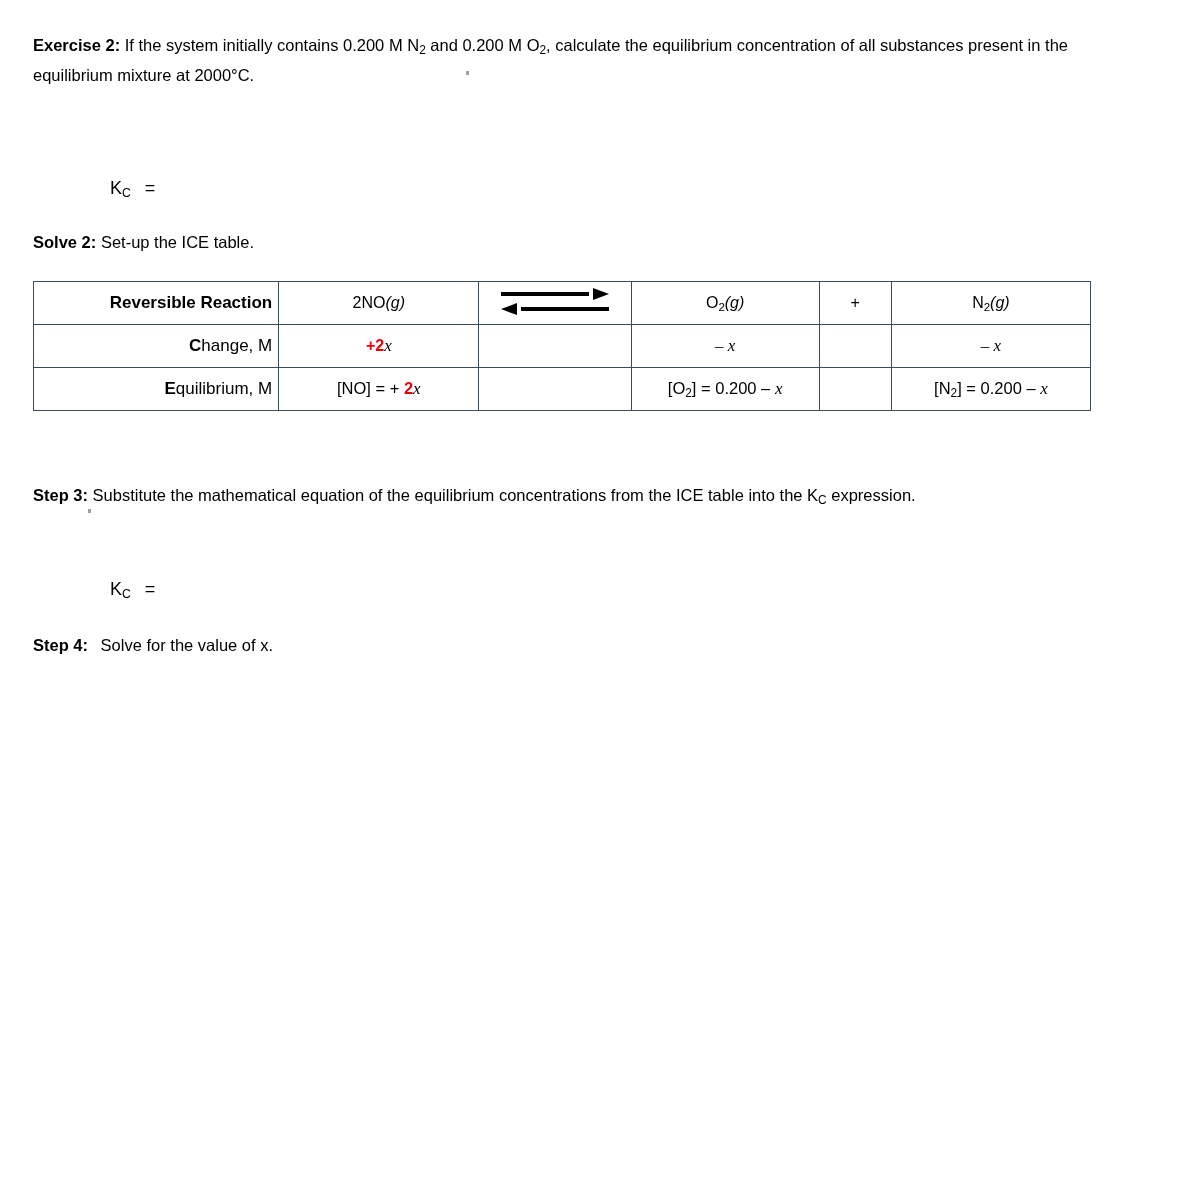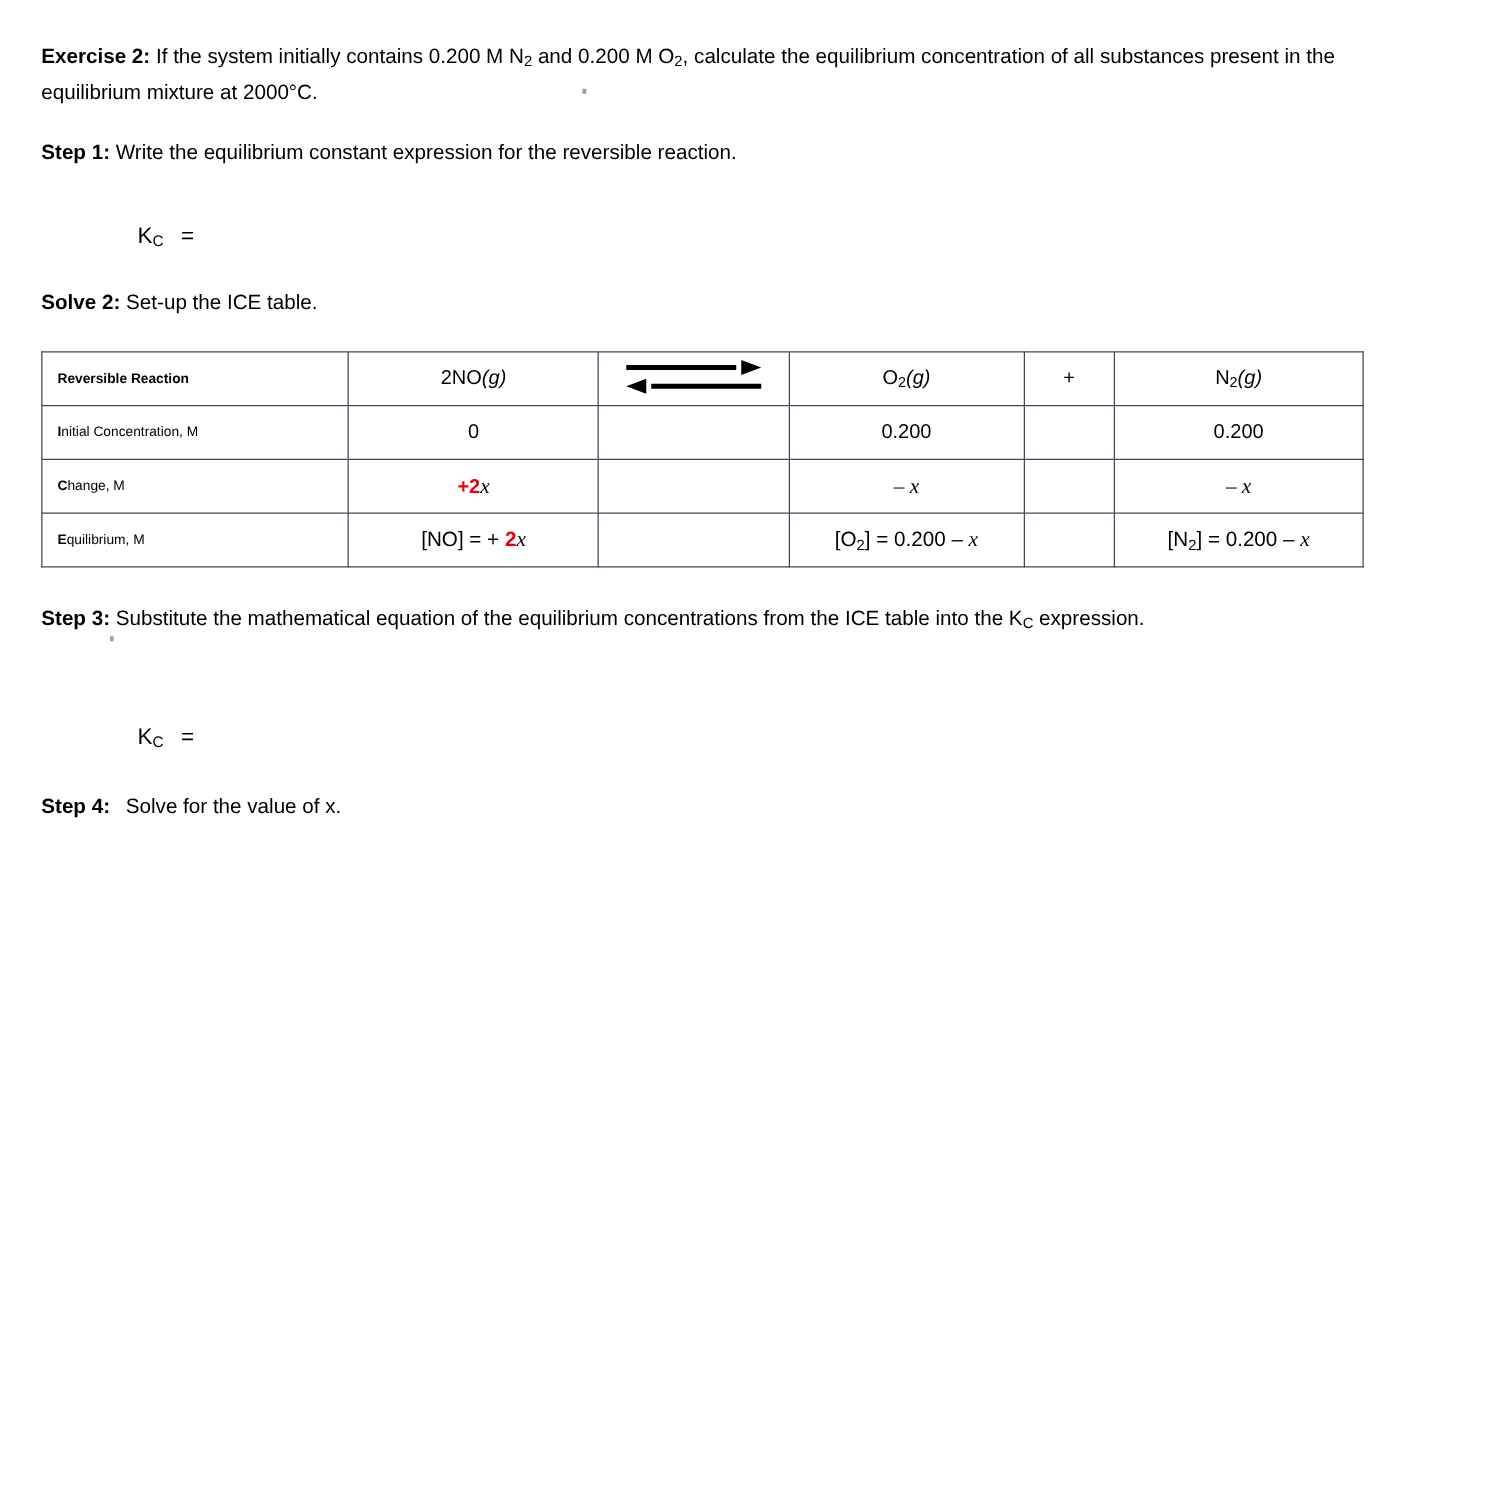--- a/index.html
+++ b/index.html
@@ -81,23 +81,23 @@
   }
   table.ice td {
     border: 1.6px solid #3d4a5c;
     height: 42px;
     padding: 0 6px;
     text-align: center;
     vertical-align: middle;
     background: #ffffff;
   }
   table.ice td.rowlabel {
-    text-align: left;
+    text-align: right;
     padding-left: 12px;
-    font-size: 11px;
+    font-size: 17px;
   }
   .rl-first { font-weight: bold; }
   .red { color: #e8000d; font-weight: bold; }
   .mathital { font-style: italic; font-family: "Liberation Serif", serif; font-size: 17px; }
   .minus-x { font-family: "Liberation Serif", serif; font-size: 17px; }
   .eqcell { font-size: 16.5px; white-space: nowrap; }
 
   .col-a { width: 245px; }
   .col-b { width: 200px; }
   .col-c { width: 152px; }
@@ -148,24 +148,20 @@
 <body>
 
 <div class="page">
 
   <div class="exercise-line">
     <b>Exercise 2:</b>
     <span>If the system initially contains 0.200 M N</span><span class="sub">2</span><span> and 0.200 M O</span><span class="sub">2</span><span>, calculate the equilibrium concentration of all substances present in the equilibrium mixture at 2000°C.</span>
   </div>
   <div class="stray-dot" id="stray-1"></div>
 
-  <div class="step-line" id="step1-line">
-    <span class="step-label">Step 1:</span>
-    <span>Write the equilibrium constant expression for the reversible reaction.</span>
-  </div>
 
   <div class="kc-line" id="kc1">
     <span>K</span><span class="kc-sub">C</span><span class="kc-eq">=</span><span></span>
   </div>
 
   <div class="step-line" id="step2-line">
     <span class="step-label">Solve 2:</span>
     <span>Set-up the ICE table.</span>
   </div>
 
@@ -193,28 +189,20 @@
                 <div class="arrow-shaft"></div>
                 <div class="arrow-head"></div>
               </div>
             </div>
           </td>
           <td><span>O</span><span class="sub">2</span><span class="ital">(g)</span></td>
           <td><span>+</span></td>
           <td><span>N</span><span class="sub">2</span><span class="ital">(g)</span></td>
         </tr>
 
-        <tr>
-          <td class="rowlabel"><span class="rl-first">I</span><span>nitial Concentration, M</span></td>
-          <td>0</td>
-          <td></td>
-          <td>0.200</td>
-          <td></td>
-          <td>0.200</td>
-        </tr>
 
         <tr>
           <td class="rowlabel"><span class="rl-first">C</span><span>hange, M</span></td>
           <td><span class="red">+2</span><span class="mathital">x</span></td>
           <td></td>
           <td><span class="minus-x">– </span><span class="mathital">x</span></td>
           <td></td>
           <td><span class="minus-x">– </span><span class="mathital">x</span></td>
         </tr>
 

